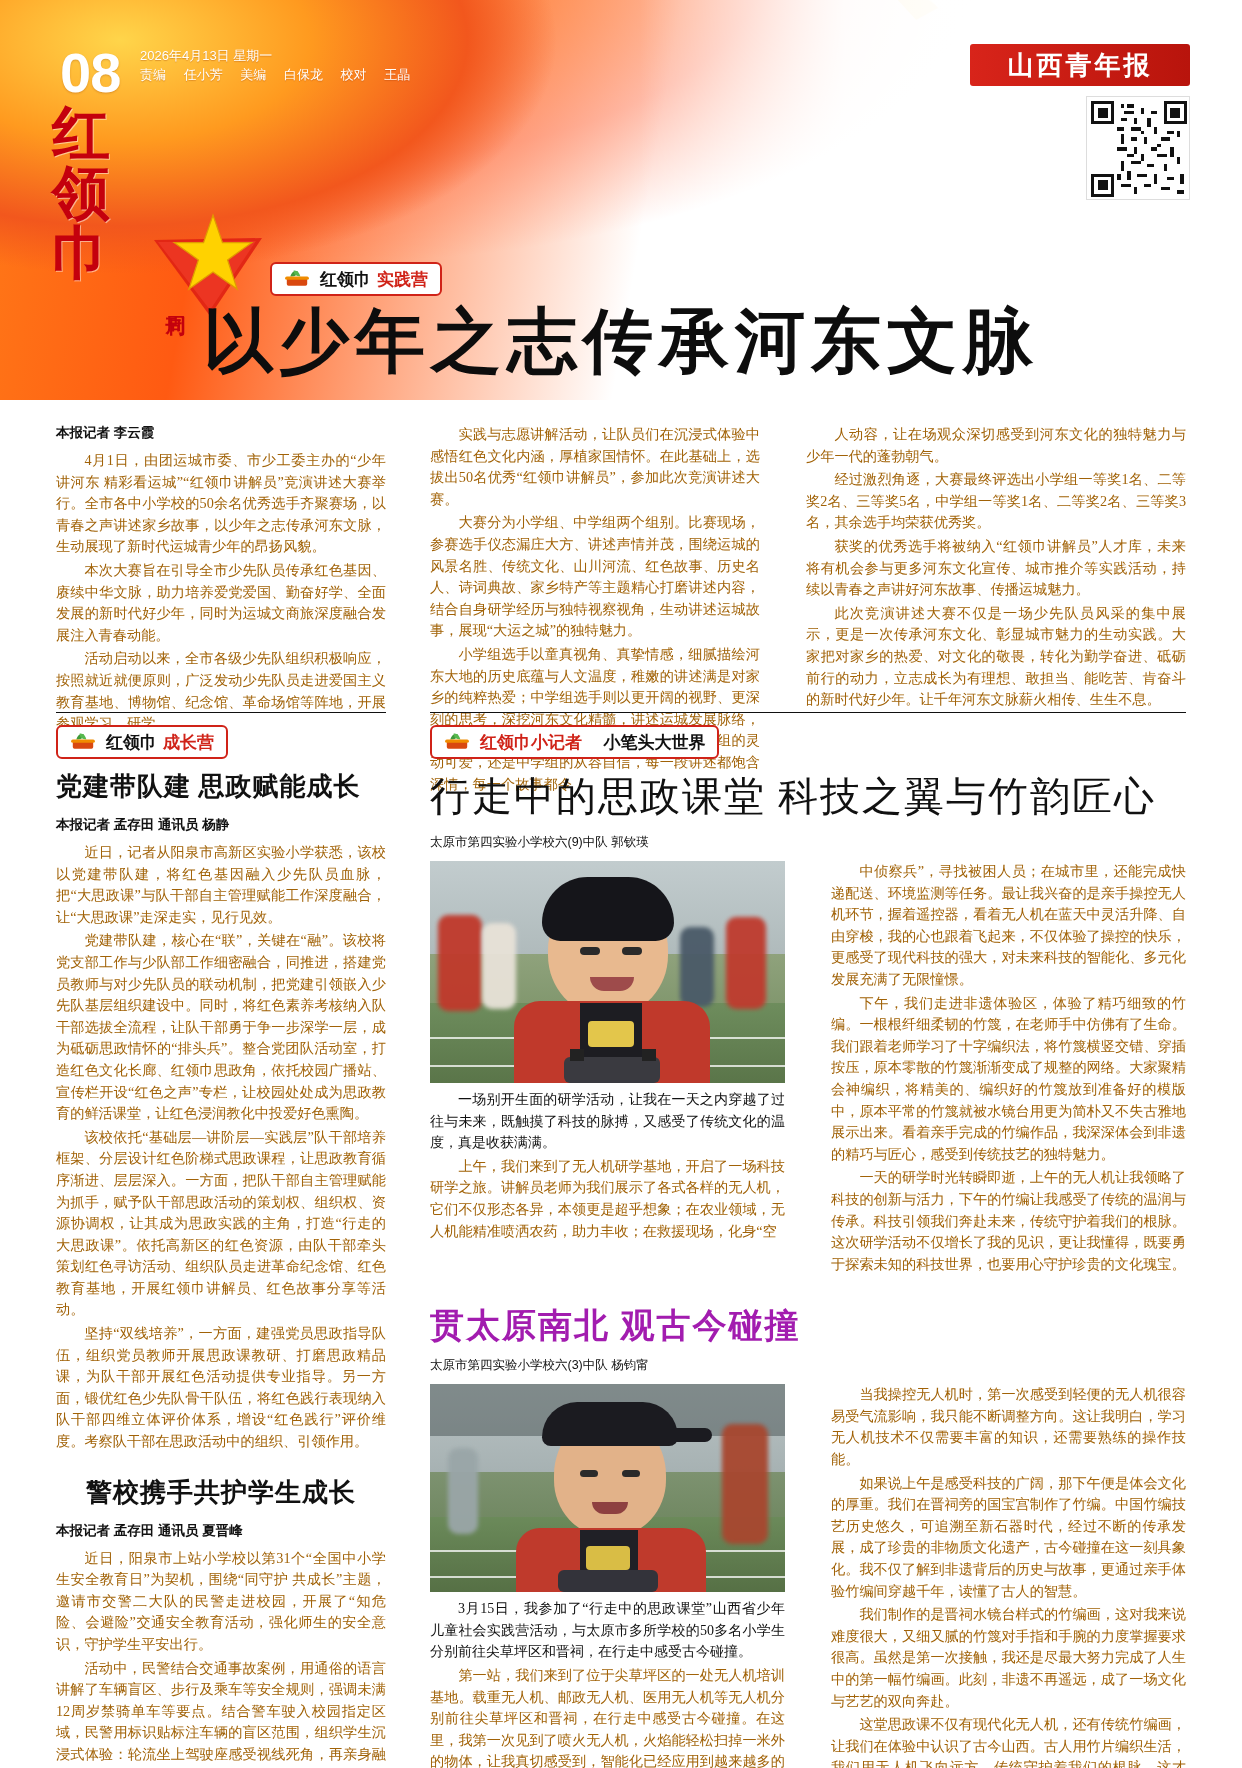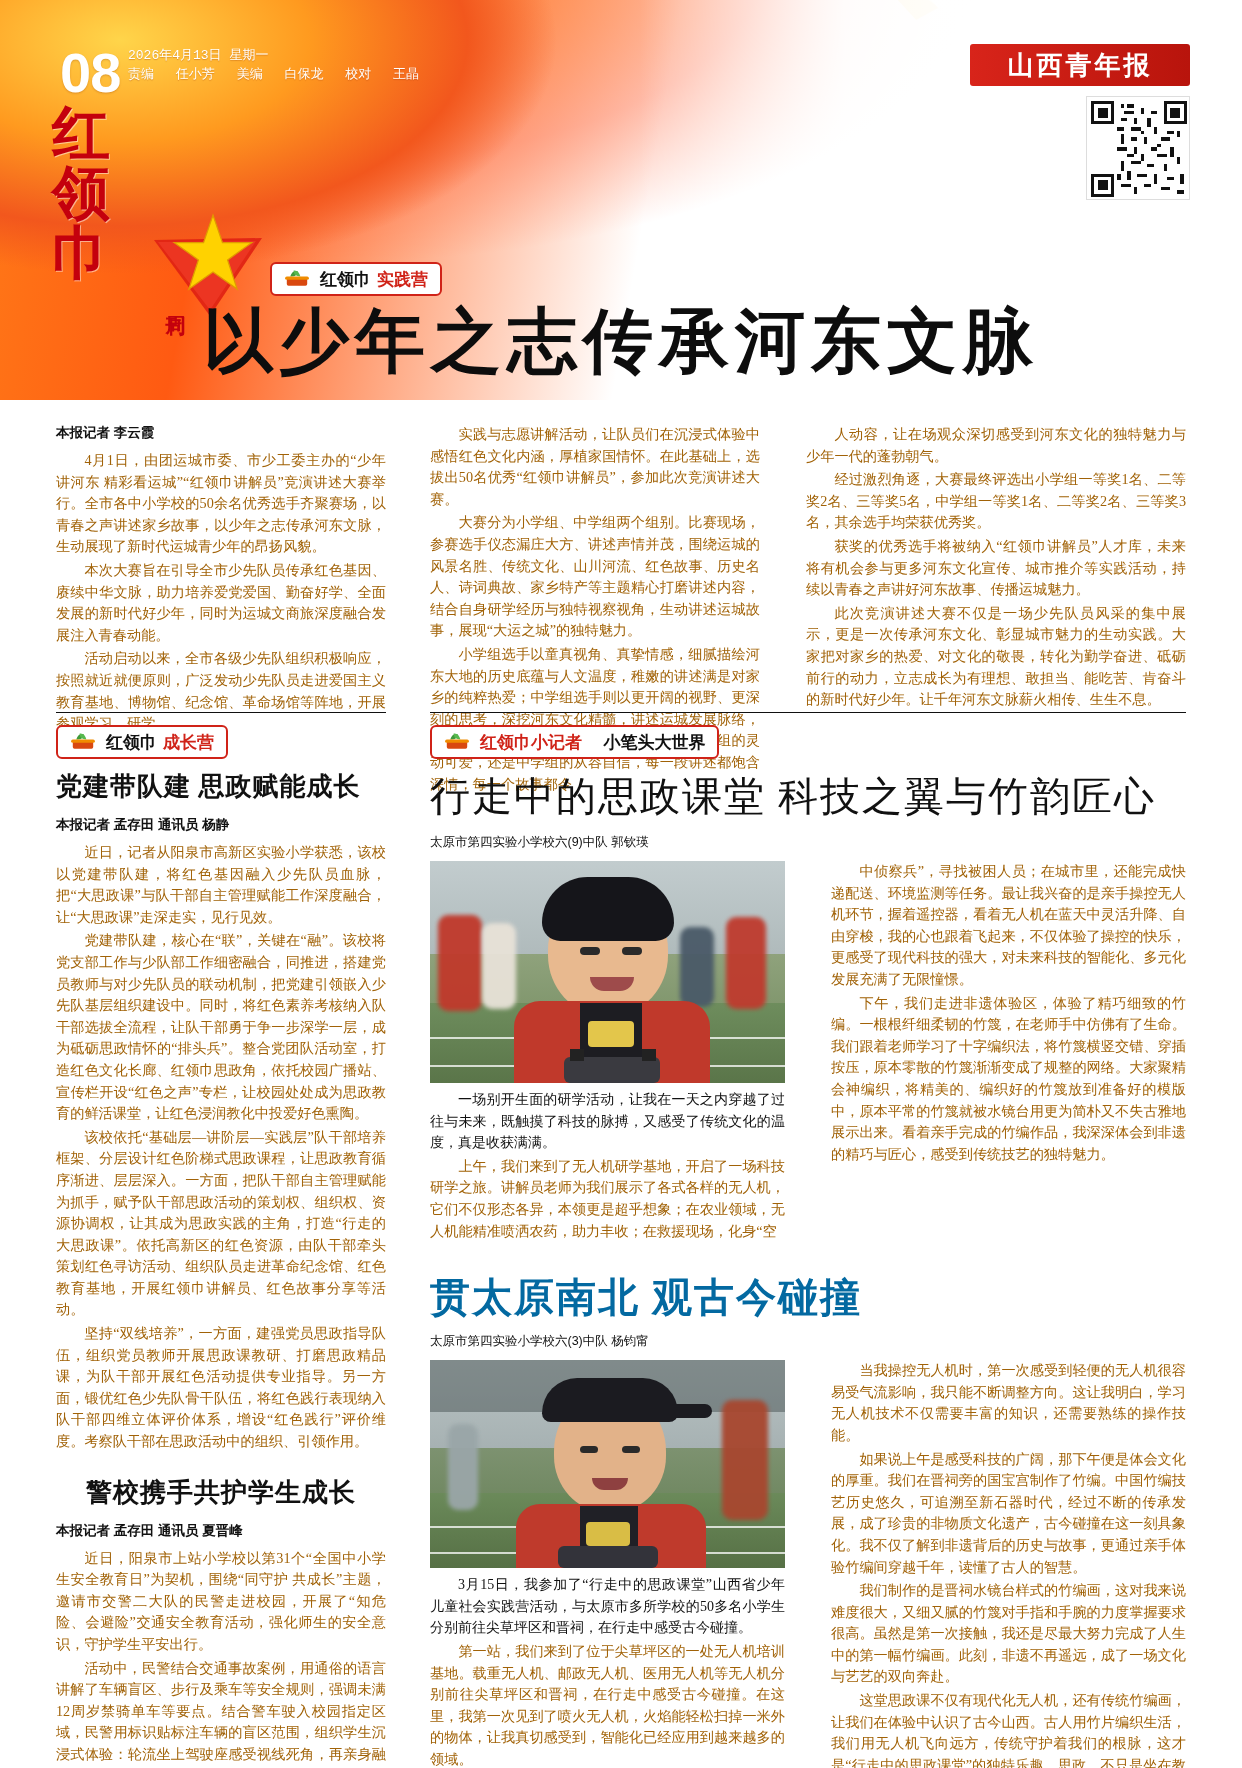--- a/index.html
+++ b/index.html
@@ -57,22 +57,22 @@
     background:linear-gradient(90deg, rgba(255,255,255,0) 0%, rgba(255,255,255,0.92) 34%, #fff 60%);
   }
 
   .pagenum {
     position:absolute; left:60px; top:40px;
     font-family:"Liberation Sans", sans-serif;
     font-size:56px; font-weight:bold; color:#ffffff; letter-spacing:-1px;
     text-shadow:0 1px 2px rgba(120,30,0,0.25);
   }
   .mh-meta {
-    position:absolute; left:128px; top:46px;
-    font-family:Liberation Mono, monospace;
+    position:absolute; left:140px; top:46px;
+    font-family:Liberation Sans, sans-serif;
     font-size:13px; color:#ffffff; line-height:19px;
     text-shadow:0 1px 1px rgba(140,40,0,0.3);
   }
   .mh-meta span { margin-right:14px; }
 
   .logo-block {
     position:absolute; left:52px; top:104px; width:180px; height:200px;
   }
   .logo-char {
     font-family:"Liberation Serif", serif;
@@ -157,21 +157,21 @@
     font-weight:bold; font-size:26px; letter-spacing:1px; color:#111;
     margin:10px 0 12px 0;
   }
   .big-title {
     font-family:"Liberation Serif", serif;
     font-weight:normal; font-size:40px; letter-spacing:2px; color:#111;
     margin:10px 0 10px 0;
   }
   .mid-title {
     font-family:"Liberation Serif", serif;
-    font-weight:bold; font-size:40px; letter-spacing:2px; color:#0369a1;
+    font-weight:bold; font-size:34px; letter-spacing:2px; color:#a21caf;
     margin:8px 0 8px 0;
   }
   .credit {
     font-family:"Liberation Sans", sans-serif;
     font-size:12.5px; color:#111; margin-bottom:10px;
   }
   .photo {
     width:100%; position:relative; overflow:hidden; background:#8a9aa0;
   }
   .cap {
@@ -414,20 +414,21 @@
         </div>
         <p class="cap">一场别开生面的研学活动，让我在一天之内穿越了过往与未来，既触摸了科技的脉搏，又感受了传统文化的温度，真是收获满满。</p>
         <div class="body">
           <p>上午，我们来到了无人机研学基地，开启了一场科技研学之旅。讲解员老师为我们展示了各式各样的无人机，它们不仅形态各异，本领更是超乎想象；在农业领域，无人机能精准喷洒农药，助力丰收；在救援现场，化身“空</p>
         </div>
       </div>
       <div style="width:355px;">
         <div class="body">
           <p>中侦察兵”，寻找被困人员；在城市里，还能完成快递配送、环境监测等任务。最让我兴奋的是亲手操控无人机环节，握着遥控器，看着无人机在蓝天中灵活升降、自由穿梭，我的心也跟着飞起来，不仅体验了操控的快乐，更感受了现代科技的强大，对未来科技的智能化、多元化发展充满了无限憧憬。</p>
           <p>下午，我们走进非遗体验区，体验了精巧细致的竹编。一根根纤细柔韧的竹篾，在老师手中仿佛有了生命。我们跟着老师学习了十字编织法，将竹篾横竖交错、穿插按压，原本零散的竹篾渐渐变成了规整的网络。大家聚精会神编织，将精美的、编织好的竹篾放到准备好的模版中，原本平常的竹篾就被水镜台用更为简朴又不失古雅地展示出来。看着亲手完成的竹编作品，我深深体会到非遗的精巧与匠心，感受到传统技艺的独特魅力。</p>
+          <p>一天的研学时光转瞬即逝，上午的无人机让我领略了科技的创新与活力，下午的竹编让我感受了传统的温润与传承。科技引领我们奔赴未来，传统守护着我们的根脉。这次研学活动不仅增长了我的见识，更让我懂得，既要勇于探索未知的科技世界，也要用心守护珍贵的文化瑰宝。</p>
         </div>
       </div>
     </div>
 
     <div class="mid-title" style="margin-top:26px;">贯太原南北  观古今碰撞</div>
     <div class="credit">太原市第四实验小学校六(3)中队  杨钧甯</div>
 
     <div style="display:flex; gap:46px;">
       <div style="width:355px;">
         <div class="photo" style="height:208px;">

